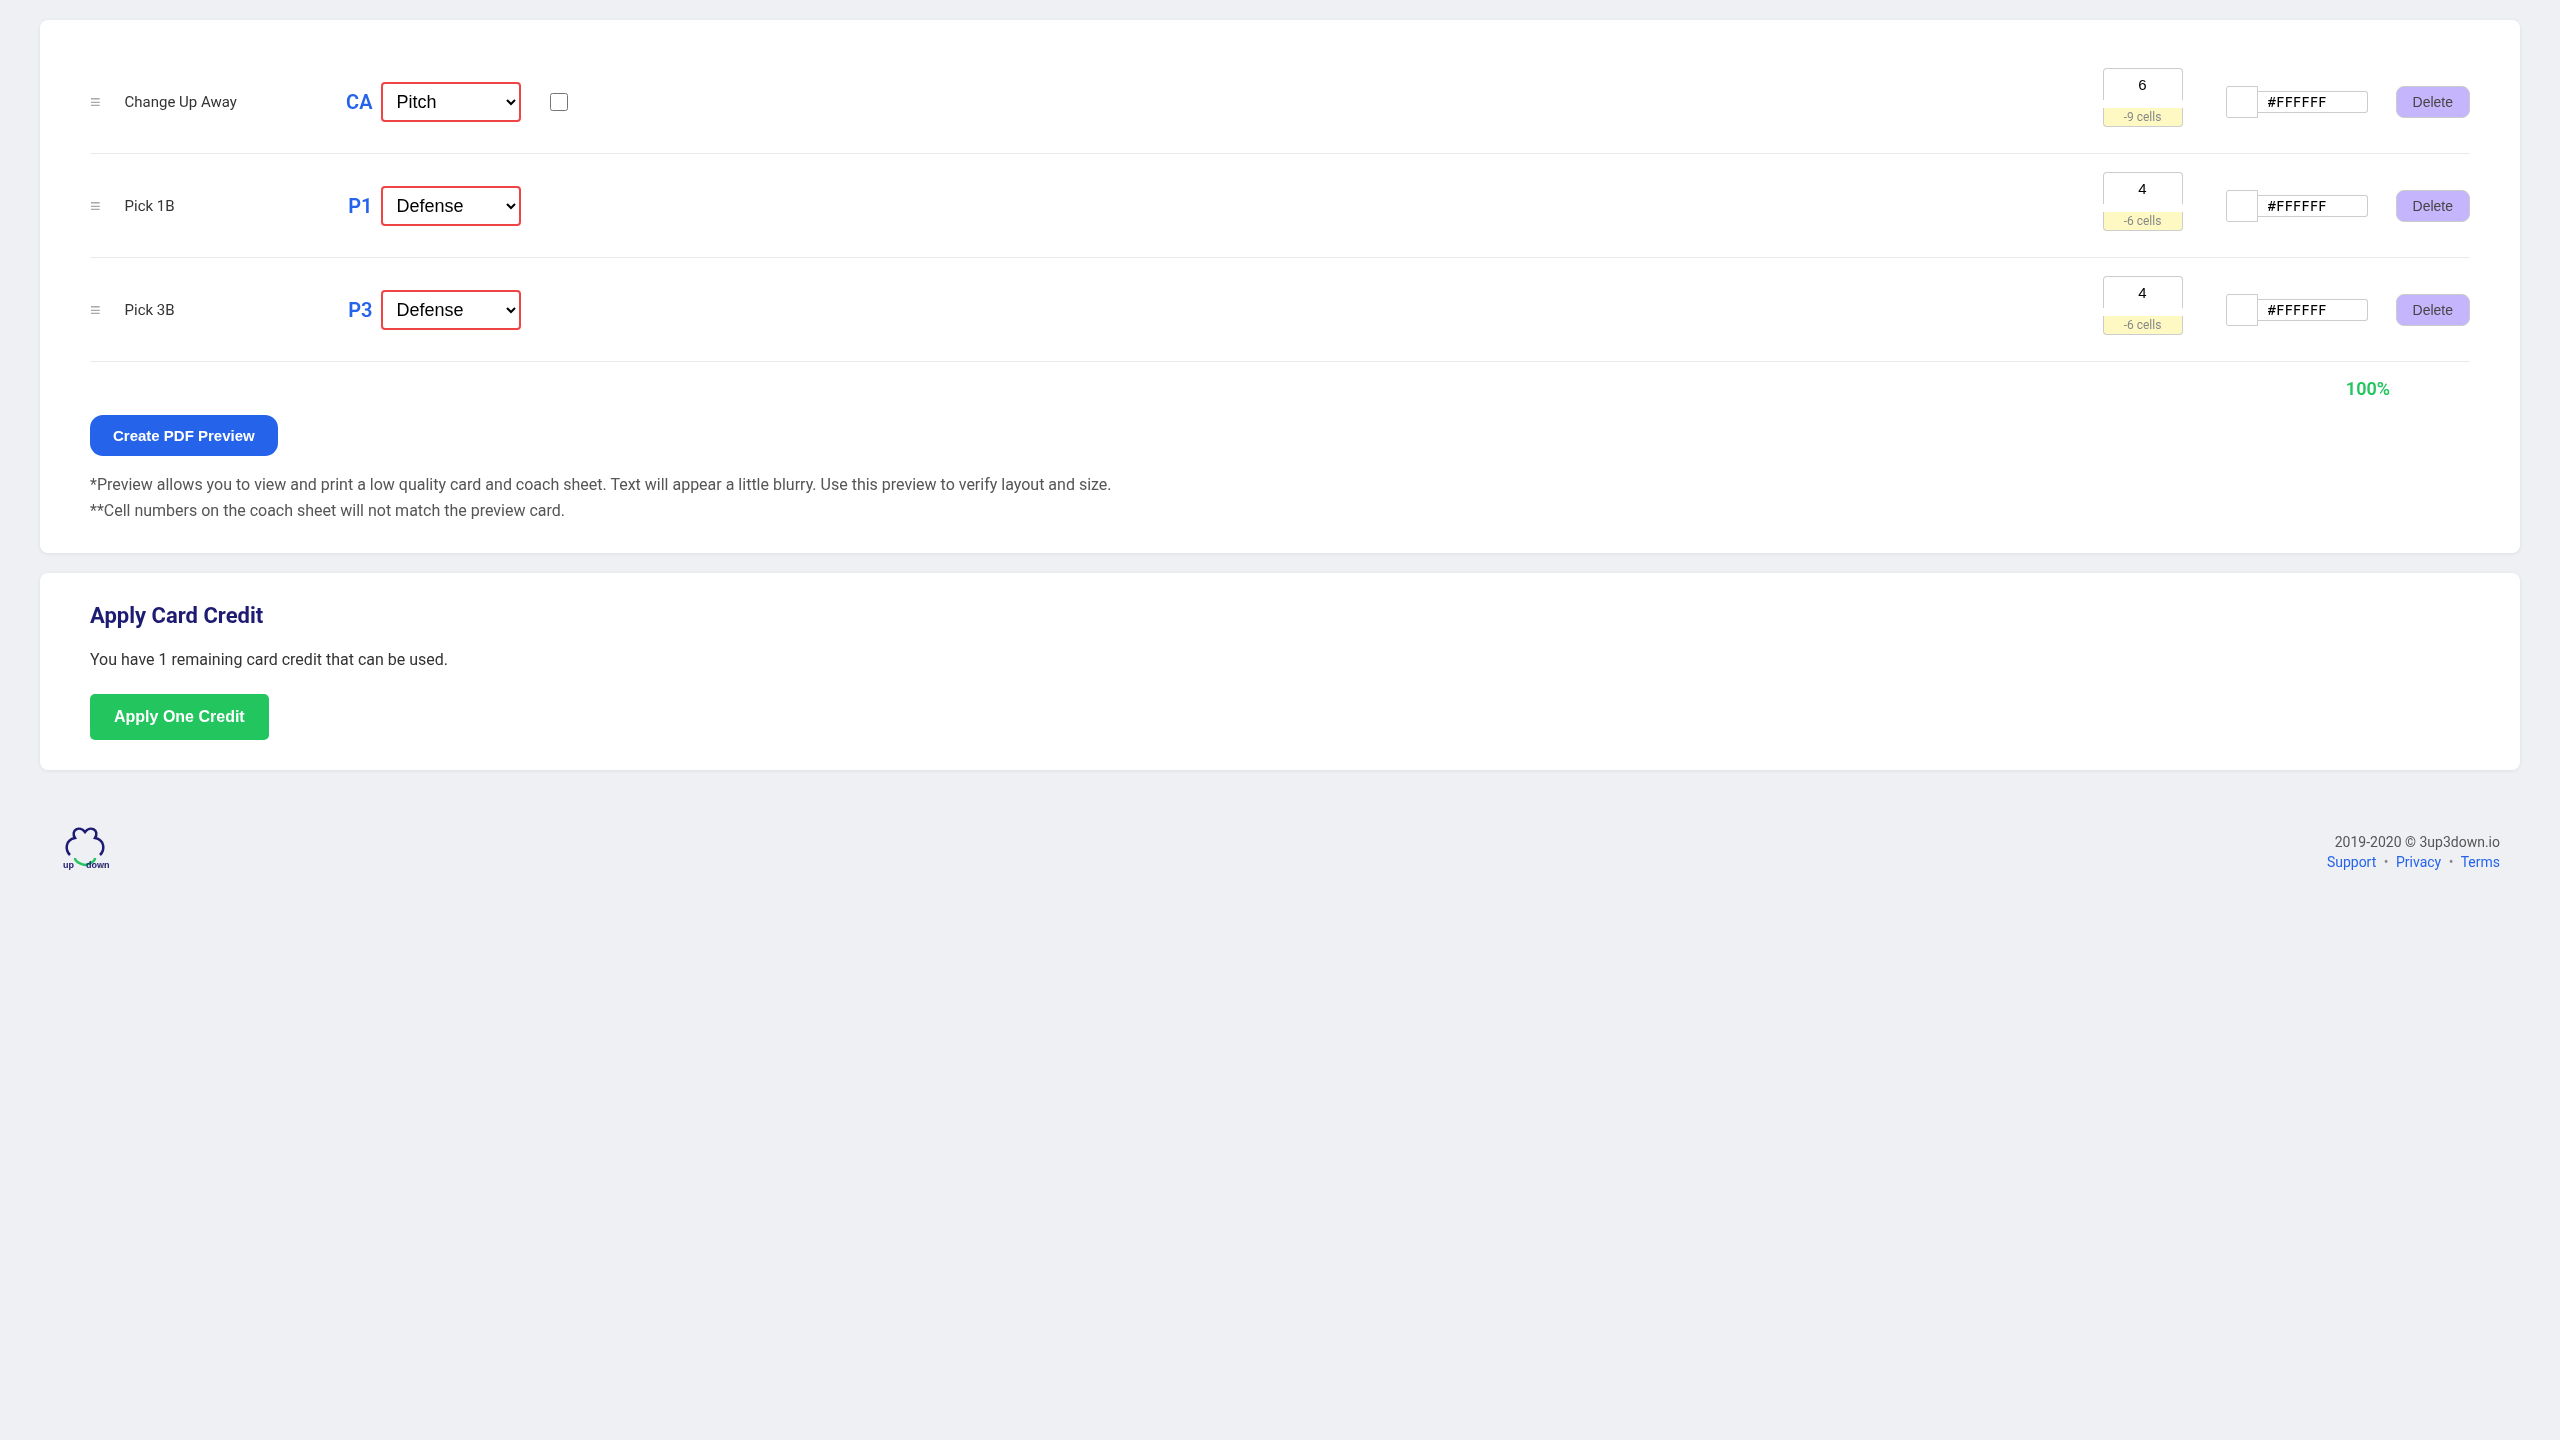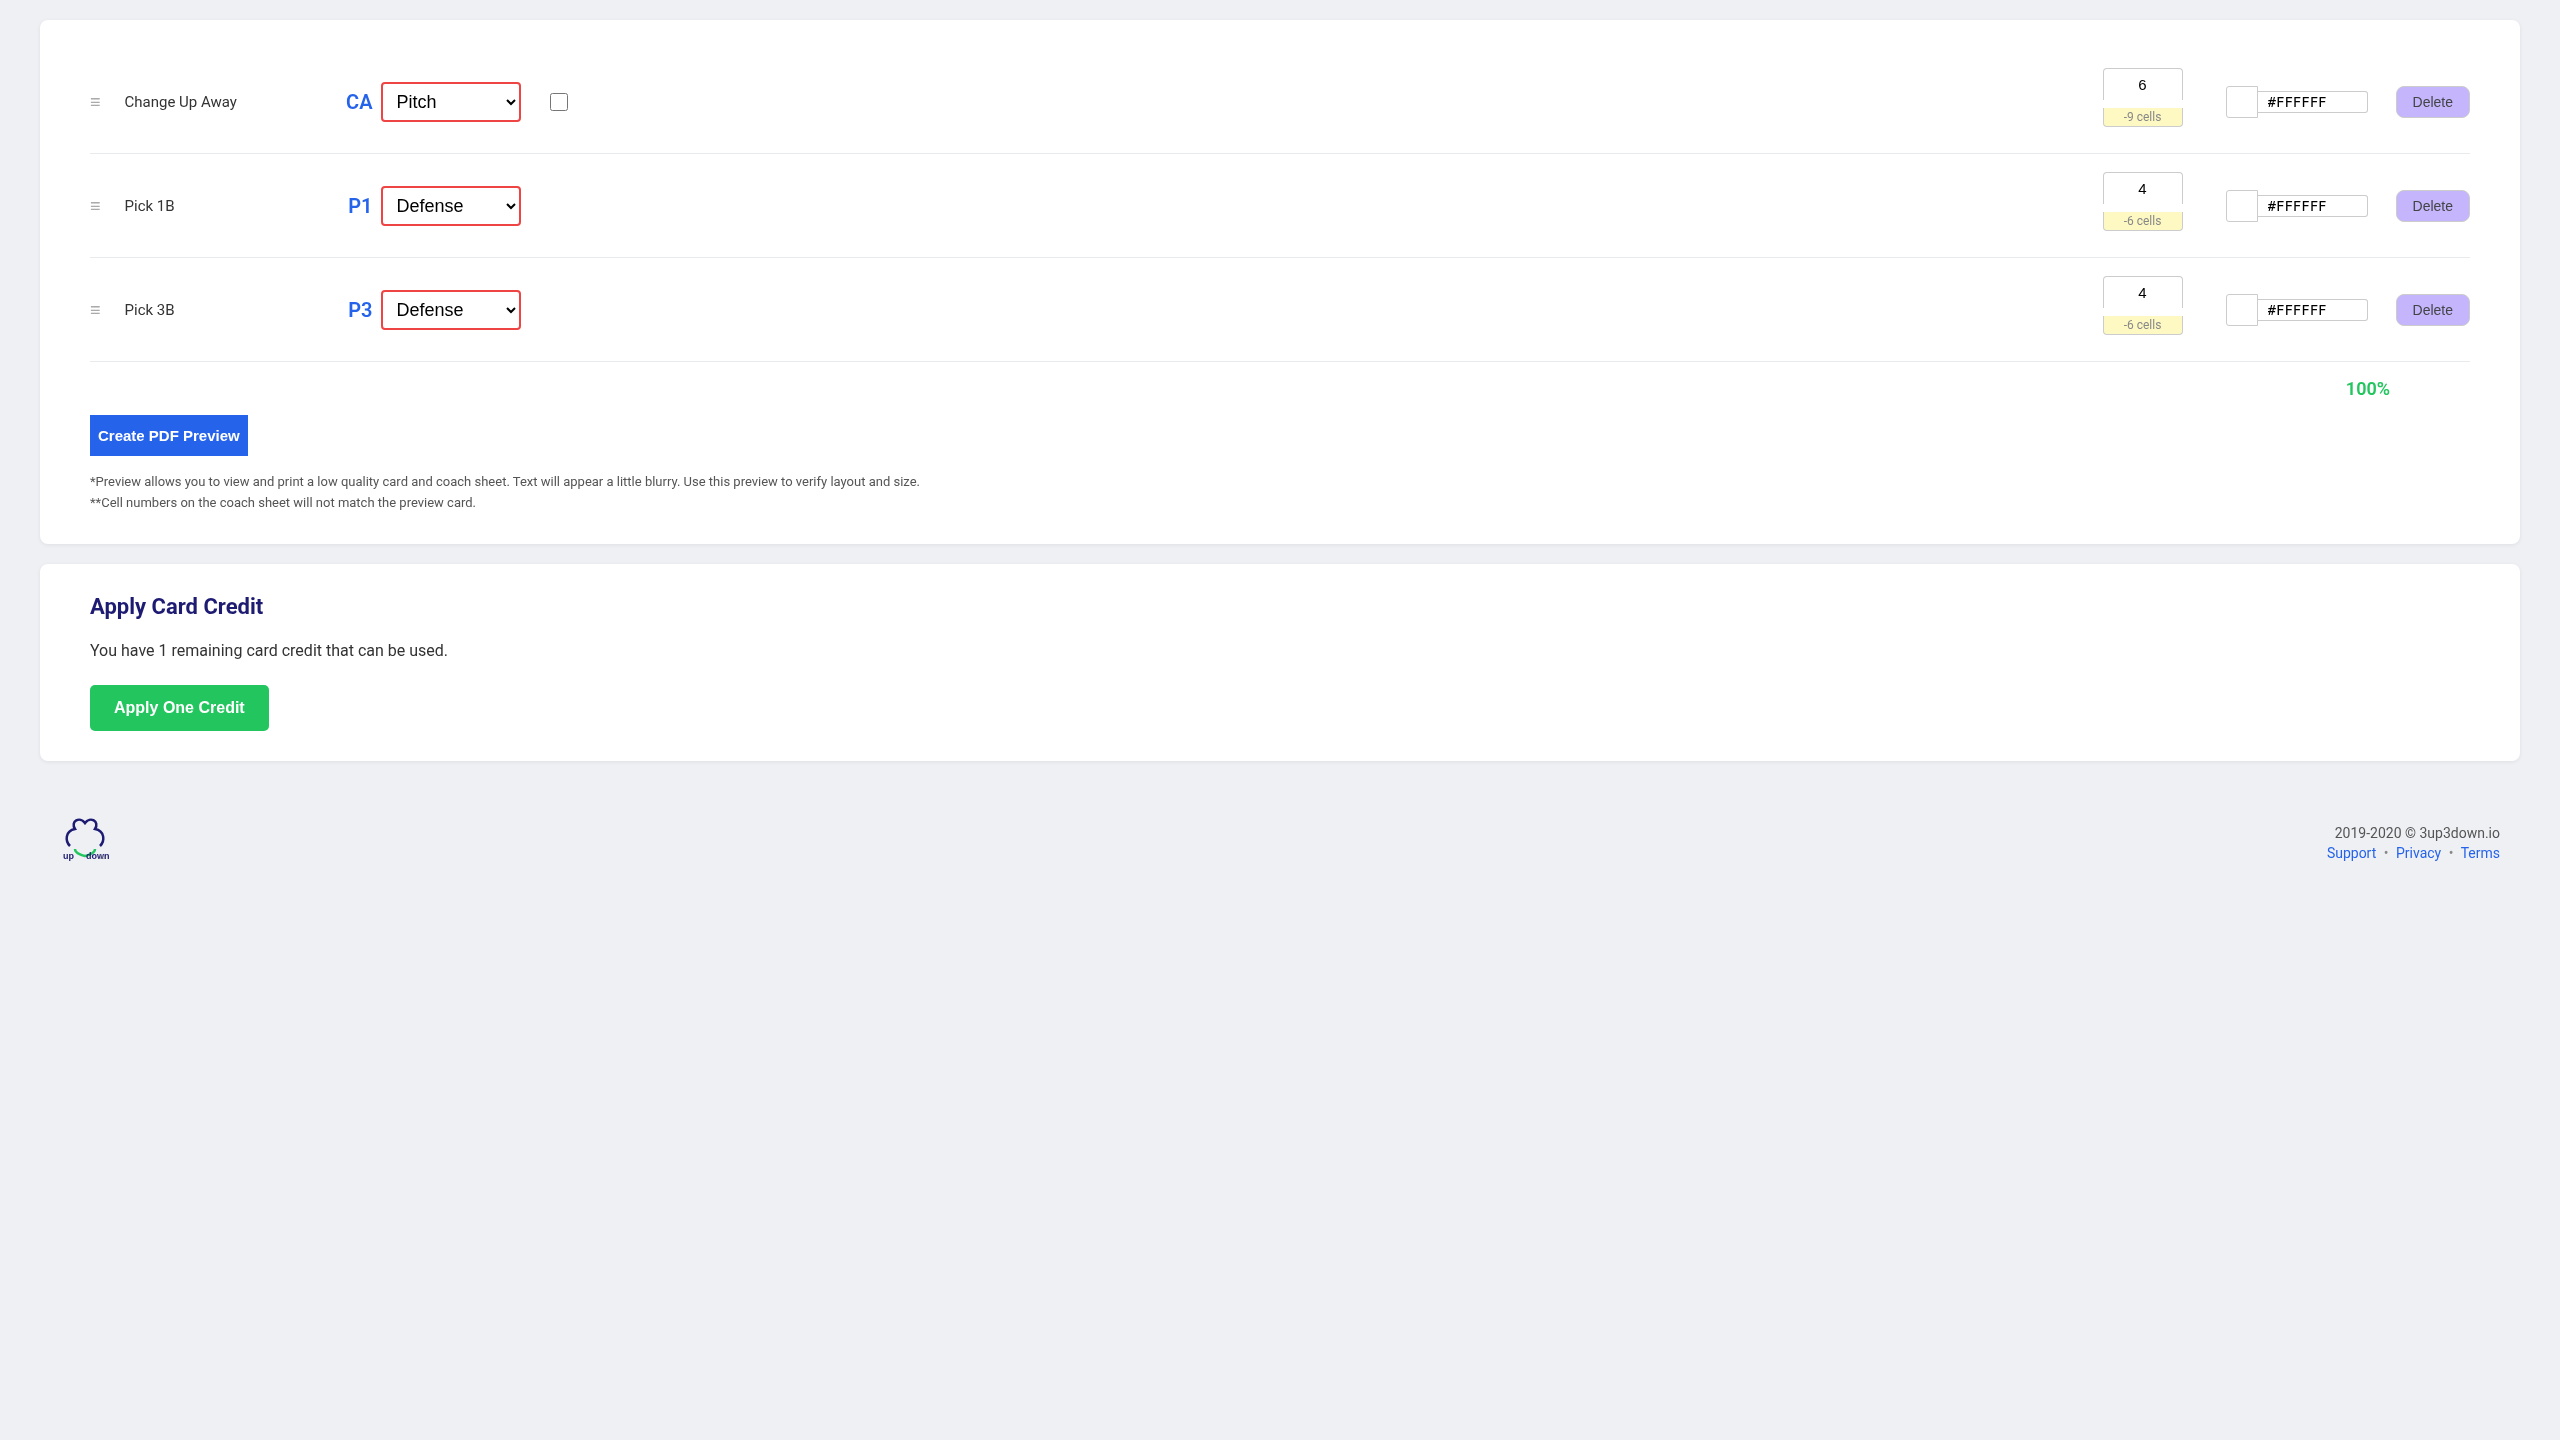--- a/index.html
+++ b/index.html
@@ -162,30 +162,30 @@
     .percentage-value {
       font-size: 18px;
       font-weight: 600;
       color: #22c55e;
     }
 
     .create-pdf-btn {
       background: #2563eb;
       color: #fff;
       border: none;
-      border-radius: 0;
-      padding: 12px 8px;
+      border-radius: 13px;
+      padding: 12px 23px;
       font-size: 15px;
       font-weight: 600;
       cursor: pointer;
       margin-bottom: 16px;
     }
 
     .note-text {
-      font-size: 13px;
+      font-size: 16px;
       color: #555;
       line-height: 1.6;
     }
 
     .apply-card-section {
       margin-top: 16px;
     }
 
     .apply-card-title {
       font-size: 22px;

